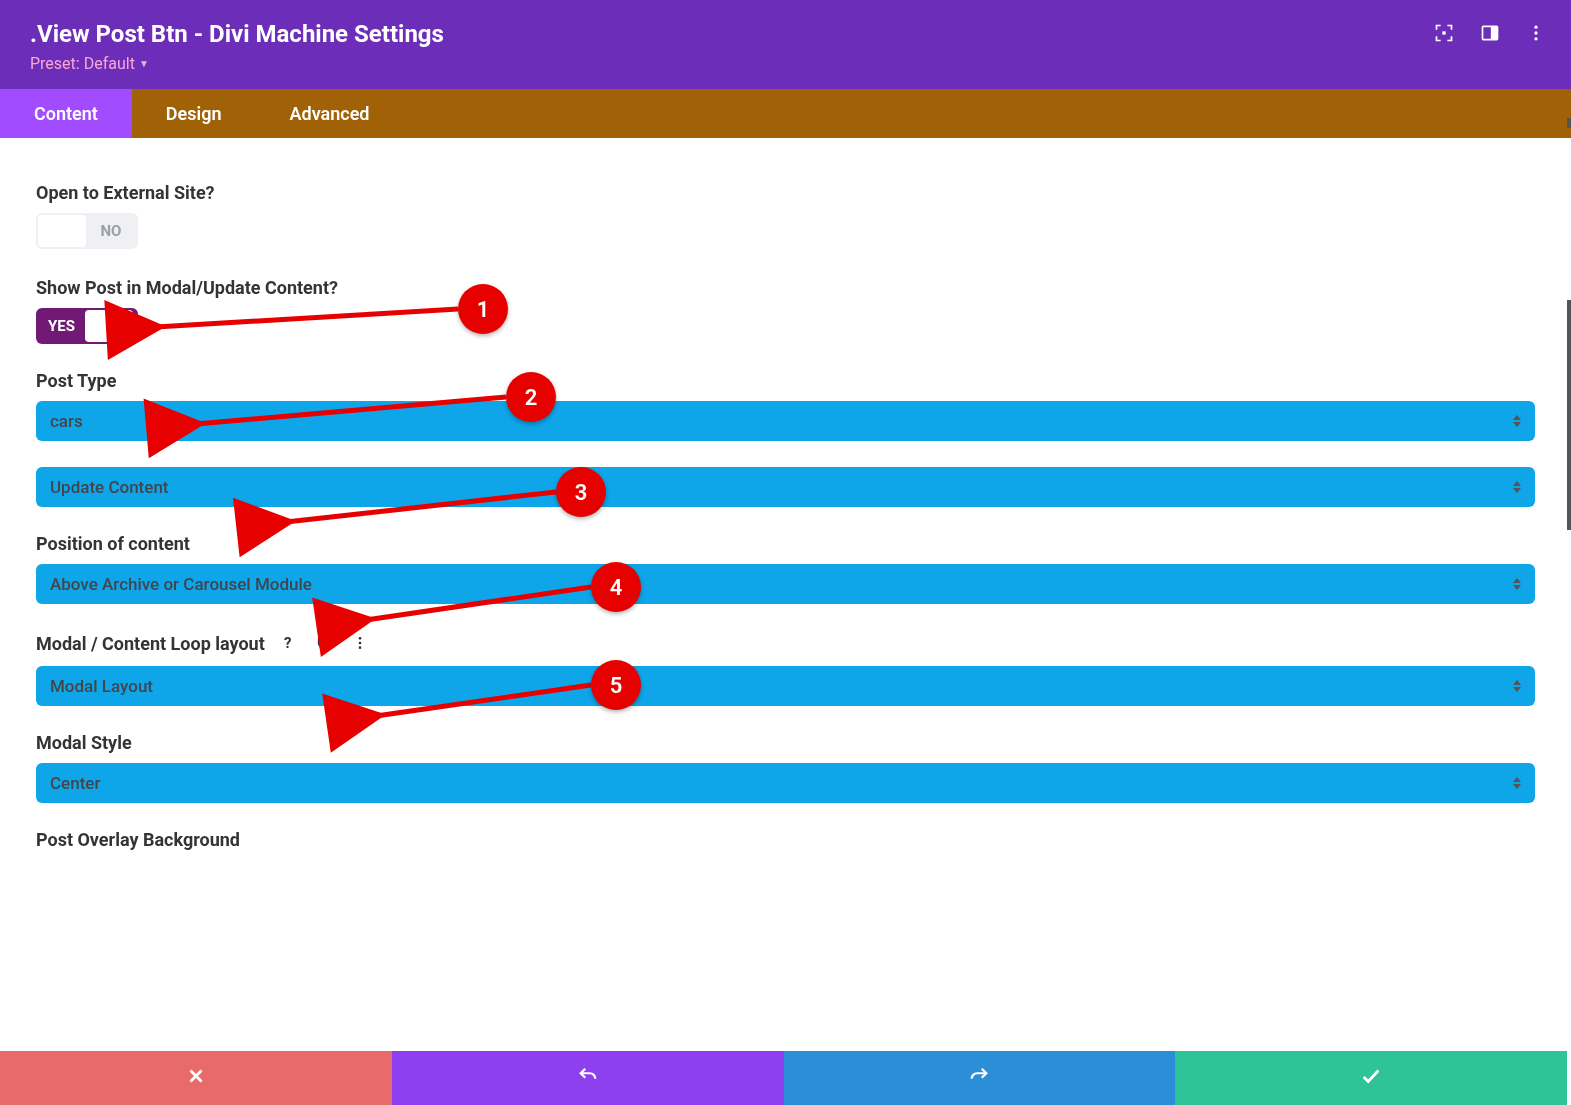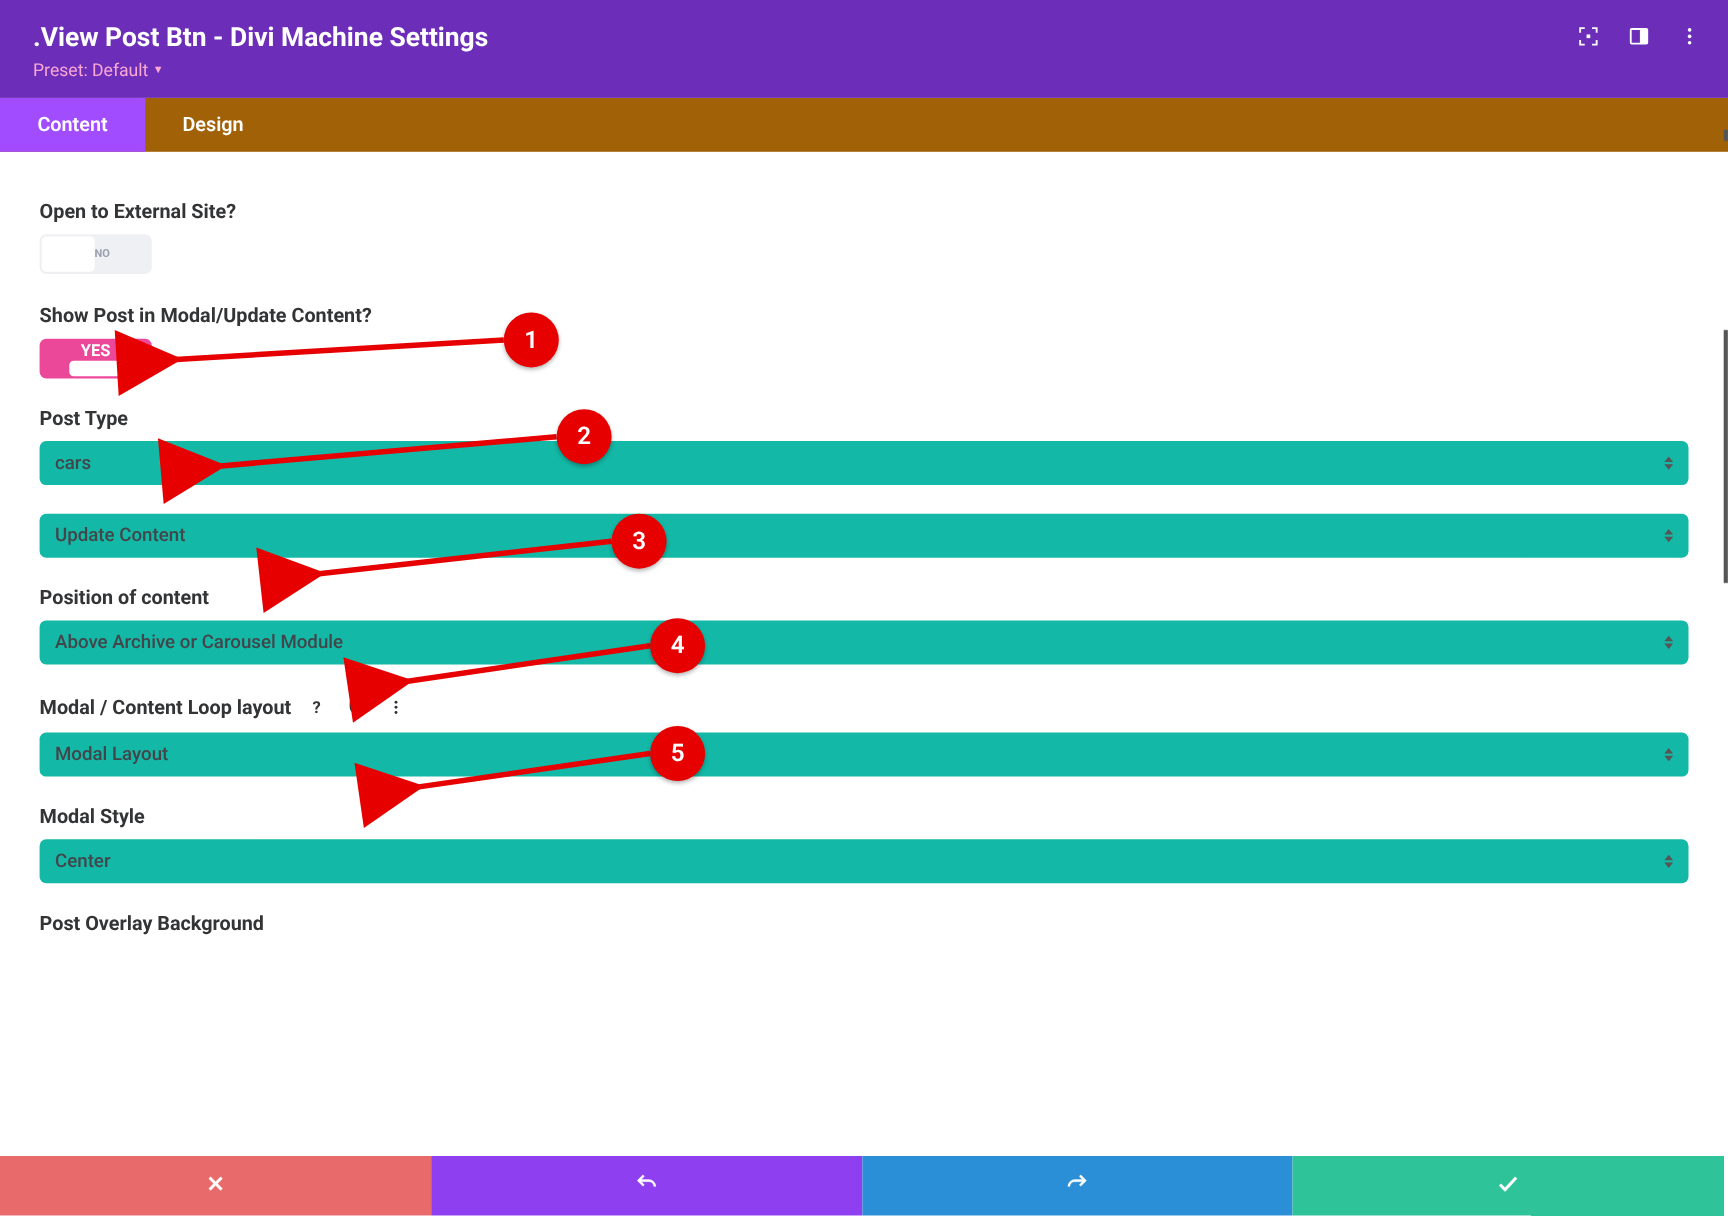--- a/index.html
+++ b/index.html
@@ -106,37 +106,37 @@
     cursor: pointer;
   }
   .toggle-off {
     background: #eff0f3;
     width: 102px;
   }
   .toggle-off .knob {
     width: 48px; height: 32px; background: #fff; border-radius: 4px;
   }
   .toggle-off .label {
-    flex: 1; color: #9aa0ad; font-weight: 700; font-size: 10px;
+    flex: 1; text-align: center; color: #9aa0ad; font-weight: 700; font-size: 15px;
   }
   .toggle-on {
-    background: #ec4899;
+    background: #701a75;
     width: 102px;
-    flex-direction: column;
+    flex-direction: row;
   }
   .toggle-on .label {
     padding: 0 10px; color: #fff; font-weight: 700; font-size: 15px;
   }
   .toggle-on .knob {
     width: 48px; height: 32px; background: #fff; border-radius: 4px;
   }
 
   
   .select {
-    background: #14b8a6;
+    background: #0ea5e9;
     border-radius: 6px;
     padding: 10px 40px 10px 14px;
     font-size: 17px;
     color: #42464b;
     font-weight: 500;
     position: relative;
     cursor: pointer;
   }
   .select::after {
     content: "";
@@ -234,20 +234,21 @@
           <circle cx="12" cy="12" r="2"></circle>
           <circle cx="12" cy="19" r="2"></circle>
       </svg>
     </span>
   </div>
 </div>
 
 <div class="tabs">
   <div class="tab active">Content</div>
   <div class="tab">Design</div>
+  <div class="tab">Advanced</div>
 </div>
 
 <div class="content">
   <div class="content-inner">
 
     <div class="field">
       <div class="field-label">Open to External Site?</div>
       <div class="toggle toggle-off">
         <div class="knob"></div>
         <div class="label">NO</div>

